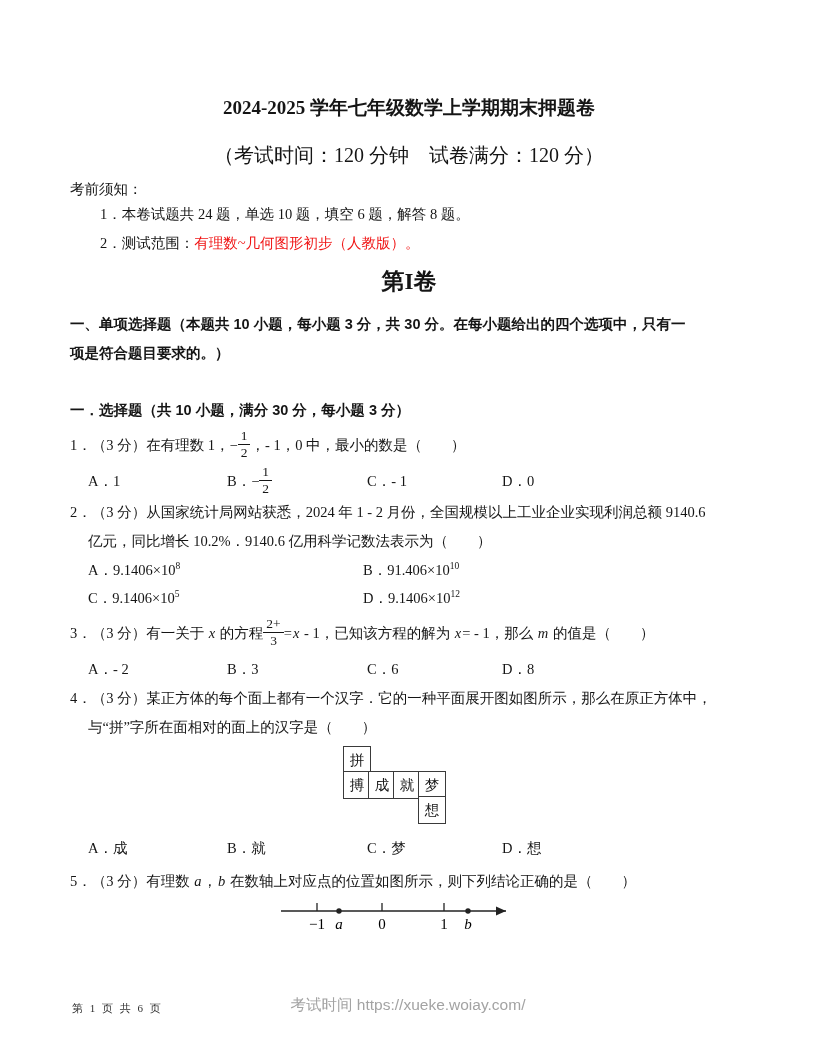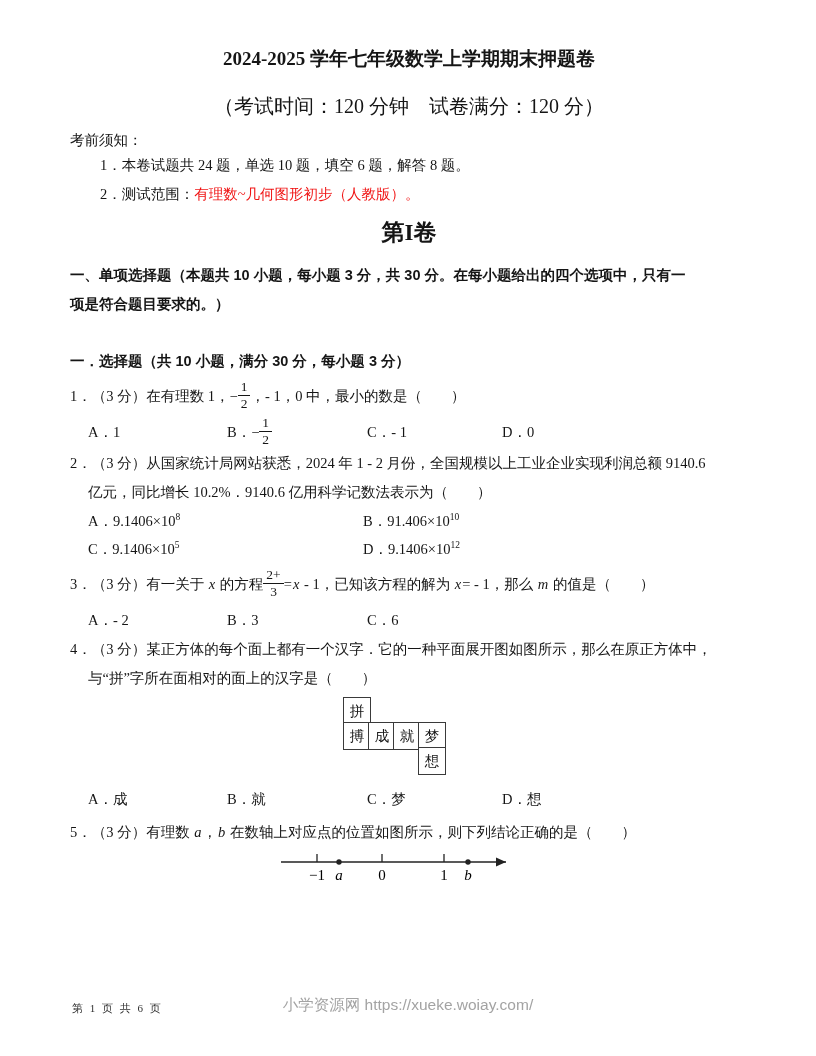--- a/index.html
+++ b/index.html
@@ -1,19 +1,19 @@
 <!DOCTYPE html>
 <html><head>
 <meta charset="utf-8">
 <style>
   html,body{margin:0;padding:0;background:#ffffff;}
   .page{position:relative;width:816px;height:1056px;background:#fff;overflow:hidden;
         font-family:"Liberation Serif","DejaVu Serif",serif;color:#151515;}
   .content{padding:0 68px 0 70px;}
-  .title1{padding-top:46px;font-size:19px;font-weight:700;text-align:center;line-height:26px;}
+  .title1{padding-top:95px;font-size:19px;font-weight:700;text-align:center;line-height:26px;}
   .title2{margin-top:34px;font-size:27px;font-weight:700;text-align:center;line-height:40px;letter-spacing:3px;}
   .exam-info{margin-top:24px;font-size:20px;text-align:center;line-height:20px;}
   .notice-head{margin-top:13px;font-size:14.5px;line-height:22px;}
   .notice-item{margin-left:30px;font-size:14.5px;line-height:29px;white-space:nowrap;}
   .red{color:#f01414;}
   .part-title{margin-top:6px;text-align:center;font-size:23px;font-weight:700;line-height:36px;}
   .hei{font-family:"Liberation Sans","DejaVu Sans",sans-serif;}
   .intro{margin-top:10px;font-weight:700;font-size:14.5px;line-height:29px;}
   .intro div{white-space:nowrap;}
   .subsection{font-weight:700;font-size:14.5px;line-height:29px;white-space:nowrap;margin-top:28px;}
@@ -92,20 +92,21 @@
     </div>
 
     <div class="q">
       <div class="stem" style="line-height:42px;">
         <span>3．（3 分）有一关于 </span><span class="var">x</span><span> 的方程</span><span class="frac"><span class="fnum">2+</span><span class="fden">3</span></span><span>=</span><span class="var">x</span><span> - 1，已知该方程的解为 </span><span class="var">x</span><span>= - 1，那么 </span><span class="var">m</span><span> 的值是（　　）</span>
       </div>
       <div class="opts4" style="line-height:30px;">
         <span class="opt"><span>A．</span><span>- 2</span></span>
         <span class="opt"><span>B．</span><span>3</span></span>
         <span class="opt"><span>C．</span><span>6</span></span>
+        <span class="opt"><span>D．</span><span>8</span></span>
       </div>
     </div>
 
     <div class="q">
       <div class="stem">4．（3 分）某正方体的每个面上都有一个汉字．它的一种平面展开图如图所示，那么在原正方体中，</div>
       <div class="stem indent">与“拼”字所在面相对的面上的汉字是（　　）</div>
       <div class="net">
         <div class="net-cell" style="left:0;top:0;">拼</div>
         <div class="net-cell" style="left:0;top:25px;">搏</div>
         <div class="net-cell" style="left:25px;top:25px;">成</div>
@@ -139,14 +140,14 @@
           <text x="107" y="31" text-anchor="middle" class="nl-label">0</text>
           <text x="169" y="31" text-anchor="middle" class="nl-label">1</text>
           <text x="193" y="31" text-anchor="middle" class="nl-label nl-italic">b</text>
         </svg>
       </div>
     </div>
 
   </div>
 
   <div class="page-num">第 1 页 共 6 页</div>
-  <div class="watermark">小学资源网 https://xueke.woiay.com/</div>
+  <div class="watermark">考试时间 https://xueke.woiay.com/</div>
 </div>
 
 </body></html>

